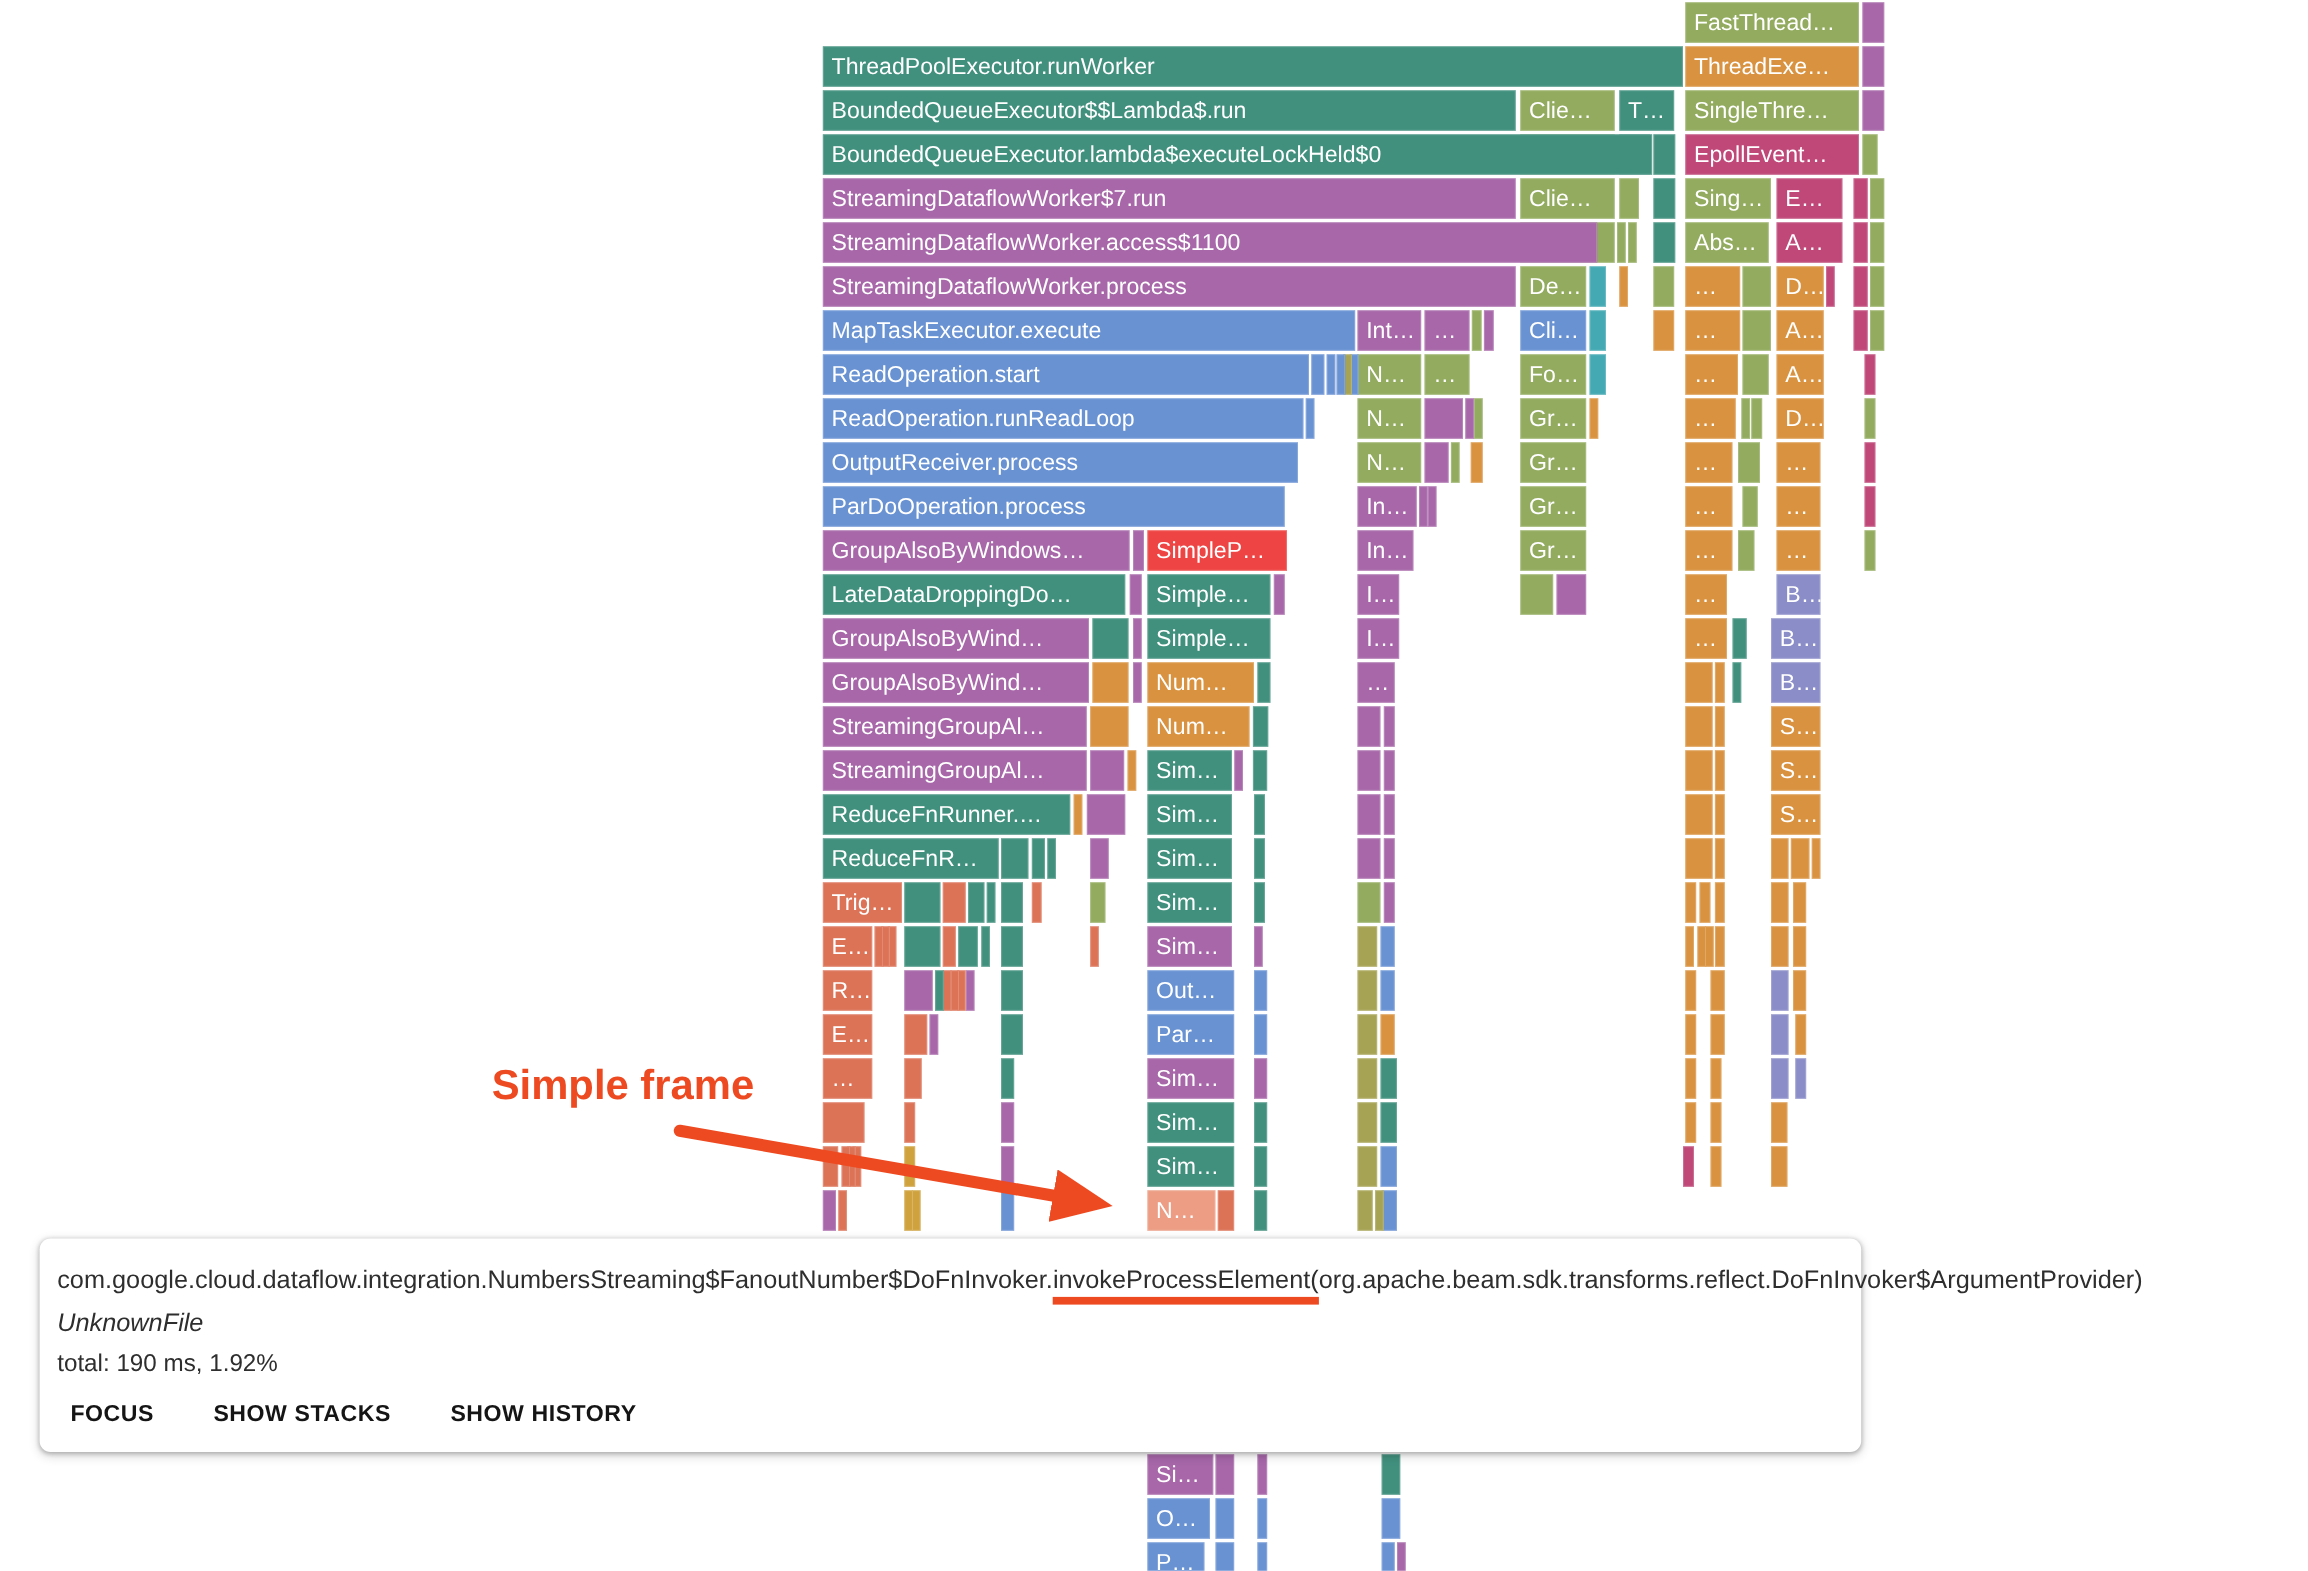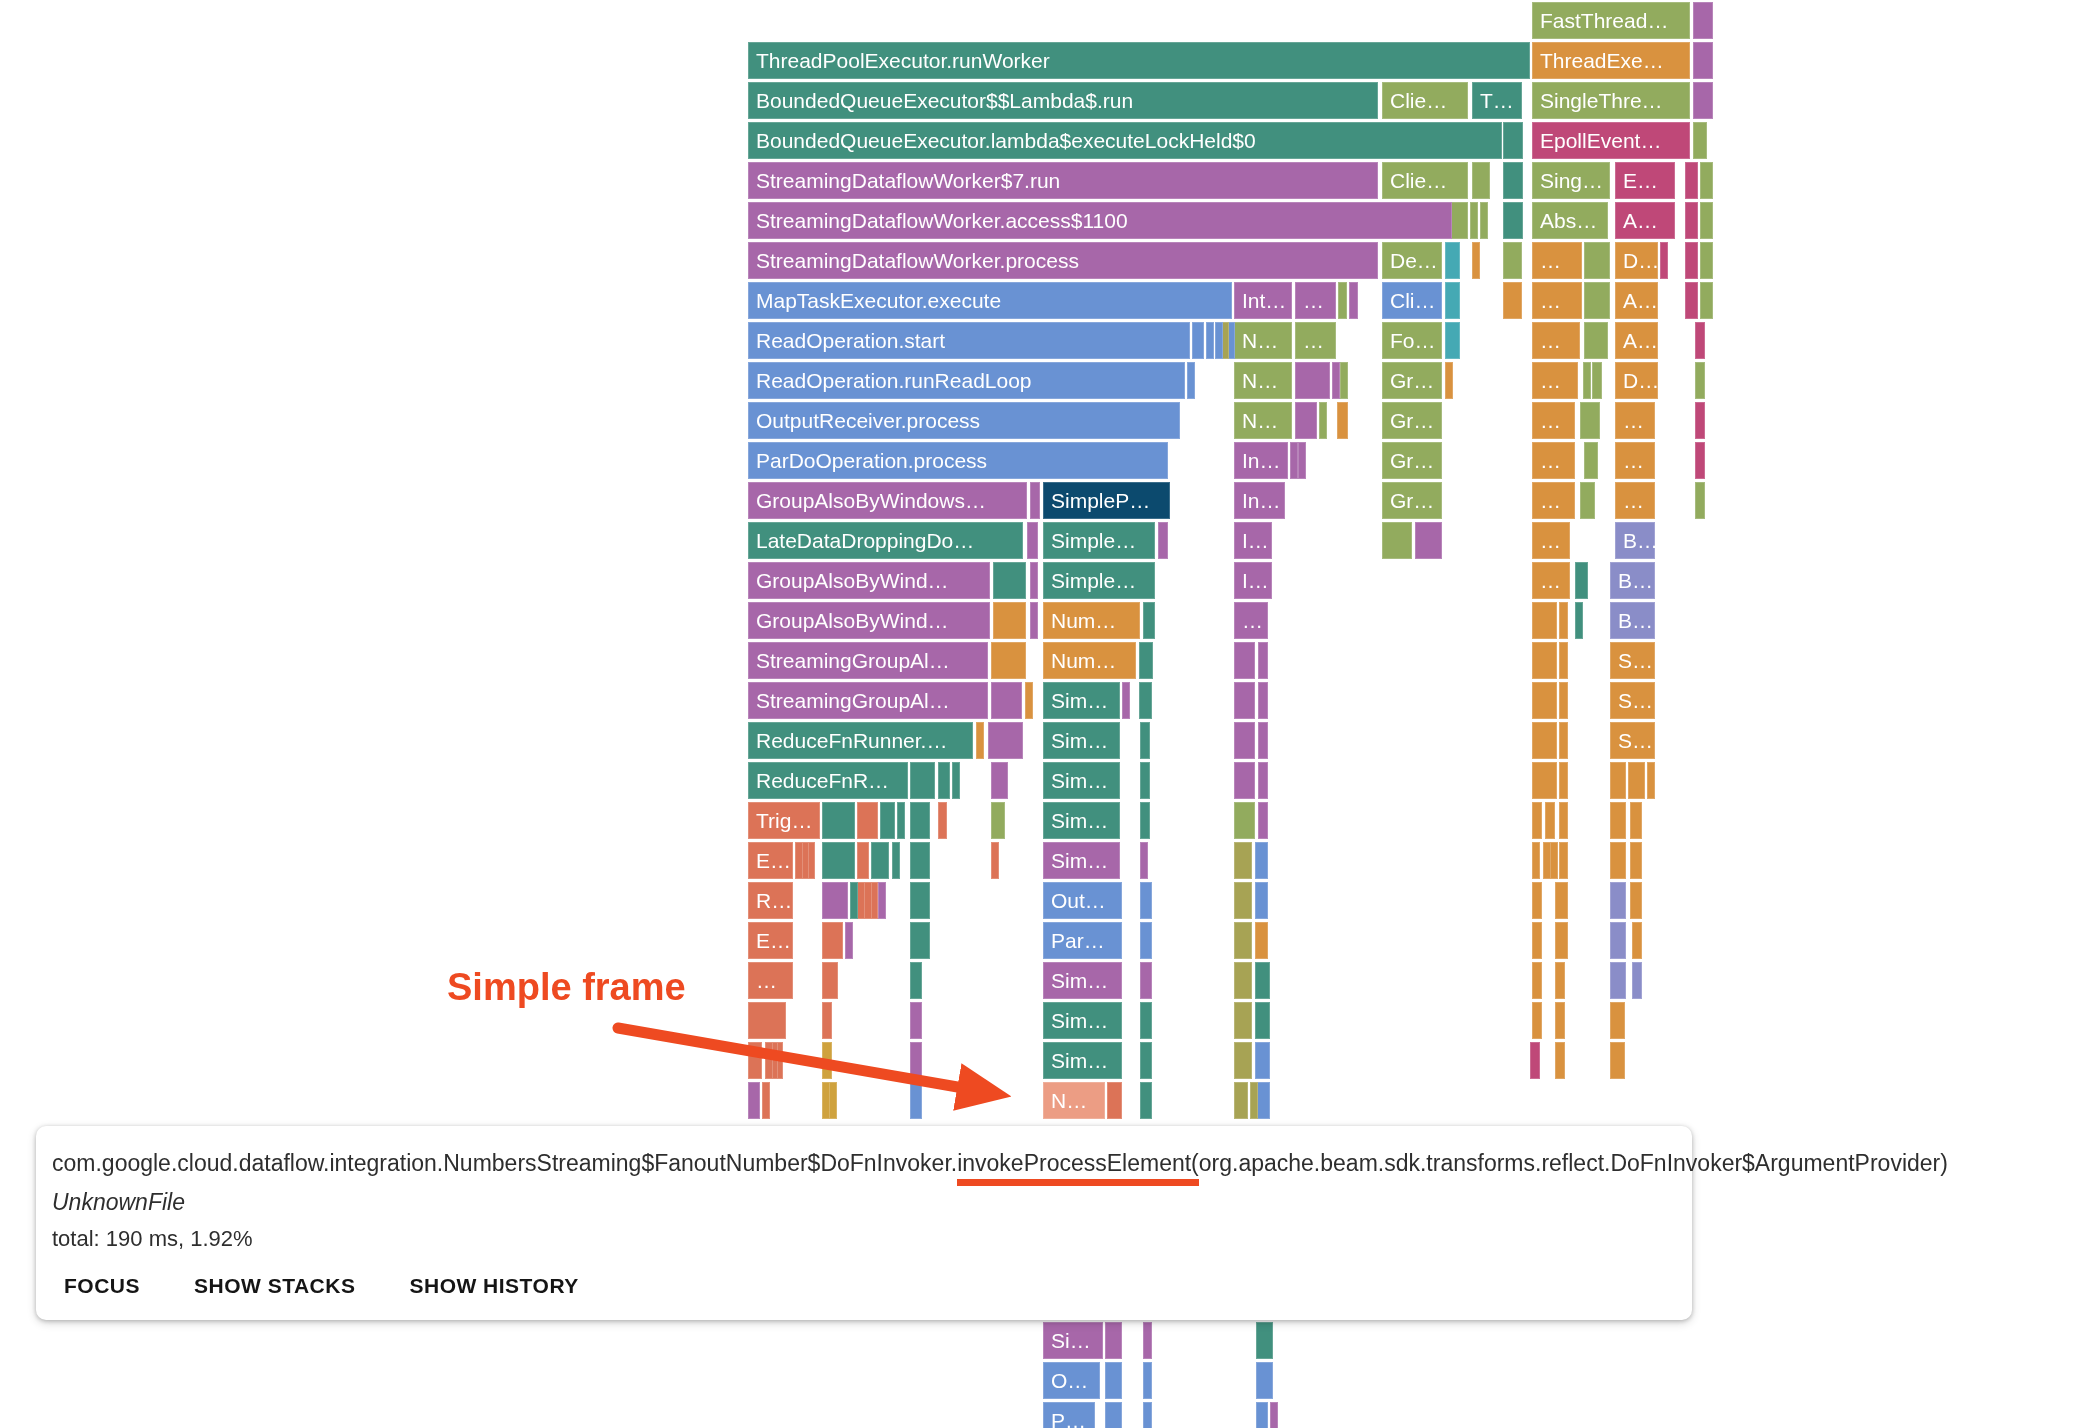--- a/index.html
+++ b/index.html
@@ -233,21 +233,21 @@
     <div class="frame" style="left: 1158px; top: 522px; width: 10px; height: 37px; background: rgb(167, 103, 169);"></div>
     <div class="frame" style="left: 1043px; top: 522px; width: 112px; height: 37px; background: rgb(65, 144, 126);">Simple…</div>
     <div class="frame" style="left: 1027px; top: 522px; width: 11px; height: 37px; background: rgb(167, 103, 169);"></div>
     <div class="frame" style="left: 748px; top: 522px; width: 275px; height: 37px; background: rgb(65, 144, 126);">LateDataDroppingDo…</div>
     <div class="frame" style="left: 1695px; top: 482px; width: 10px; height: 37px; background: rgb(146, 171, 94);"></div>
     <div class="frame" style="left: 1615px; top: 482px; width: 40px; height: 37px; background: rgb(217, 146, 63);">…</div>
     <div class="frame" style="left: 1580px; top: 482px; width: 15px; height: 37px; background: rgb(146, 171, 94);"></div>
     <div class="frame" style="left: 1532px; top: 482px; width: 43px; height: 37px; background: rgb(217, 146, 63);">…</div>
     <div class="frame" style="left: 1382px; top: 482px; width: 60px; height: 37px; background: rgb(146, 171, 94);">Gr…</div>
     <div class="frame" style="left: 1234px; top: 482px; width: 51px; height: 37px; background: rgb(167, 103, 169);">In…</div>
-    <div class="frame" style="left: 1043px; top: 482px; width: 127px; height: 37px; background: #0c4a6e;">SimpleP…</div>
+    <div class="frame" style="left: 1043px; top: 482px; width: 127px; height: 37px; background: #ef4444;">SimpleP…</div>
     <div class="frame" style="left: 1030px; top: 482px; width: 10px; height: 37px; background: rgb(167, 103, 169);"></div>
     <div class="frame" style="left: 748px; top: 482px; width: 279px; height: 37px; background: rgb(167, 103, 169);">GroupAlsoByWindows…</div>
     <div class="frame" style="left: 1695px; top: 442px; width: 10px; height: 37px; background: rgb(191, 72, 120);"></div>
     <div class="frame" style="left: 1615px; top: 442px; width: 40px; height: 37px; background: rgb(217, 146, 63);">…</div>
     <div class="frame" style="left: 1584px; top: 442px; width: 14px; height: 37px; background: rgb(146, 171, 94);"></div>
     <div class="frame" style="left: 1532px; top: 442px; width: 43px; height: 37px; background: rgb(217, 146, 63);">…</div>
     <div class="frame" style="left: 1382px; top: 442px; width: 60px; height: 37px; background: rgb(146, 171, 94);">Gr…</div>
     <div class="frame" style="left: 1298px; top: 442px; width: 5px; height: 37px; background: rgb(167, 103, 169);"></div>
     <div class="frame" style="left: 1290px; top: 442px; width: 6px; height: 37px; background: rgb(167, 103, 169);"></div>
     <div class="frame" style="left: 1234px; top: 442px; width: 54px; height: 37px; background: rgb(167, 103, 169);">In…</div>

